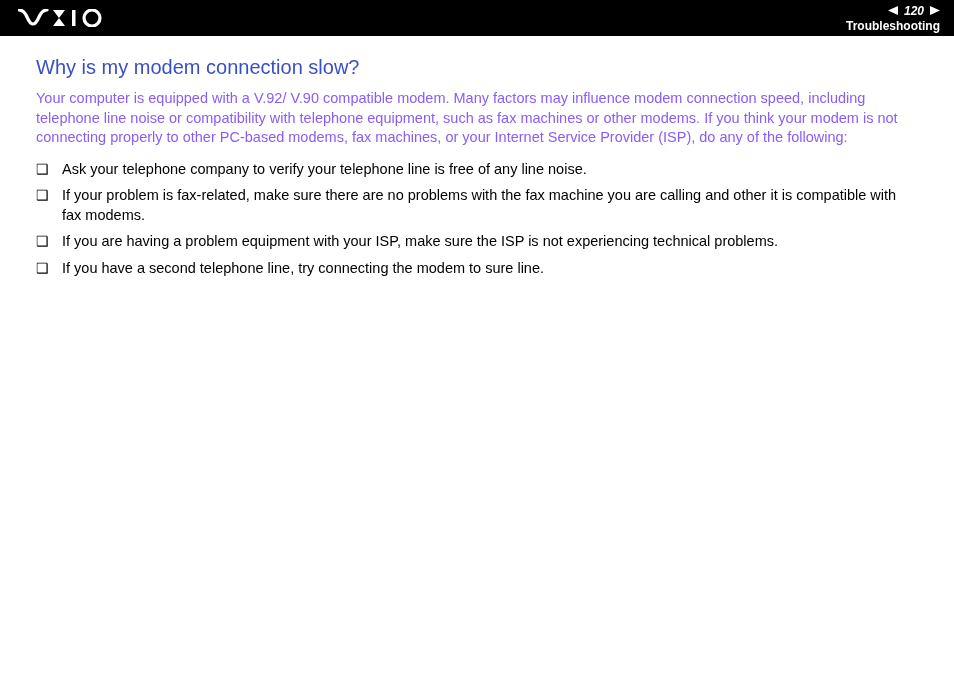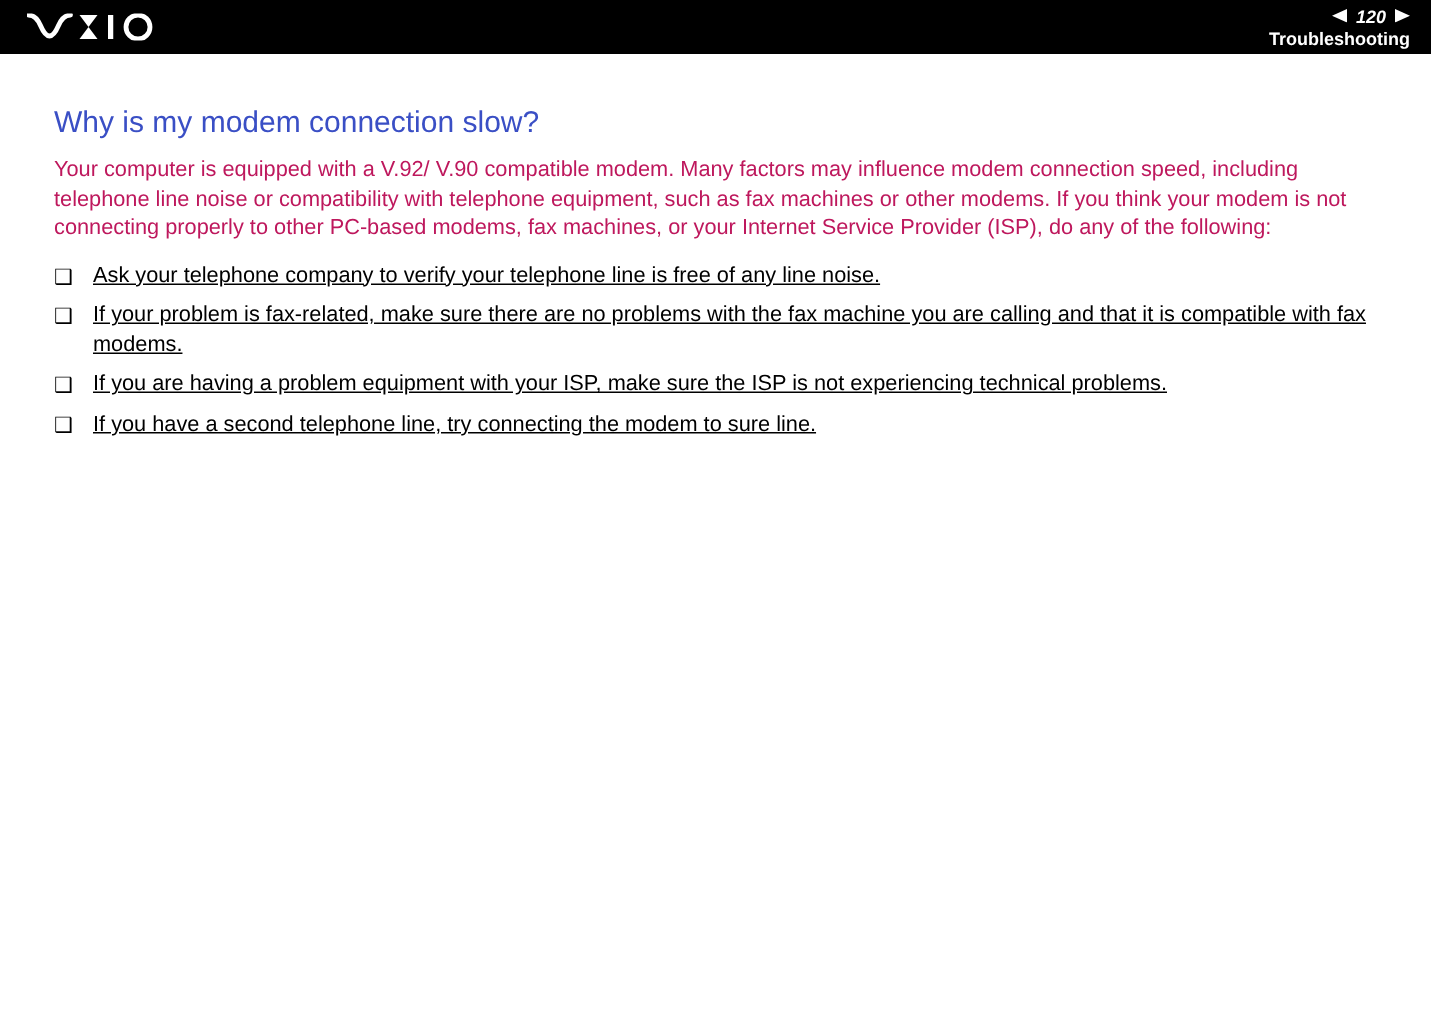--- a/index.html
+++ b/index.html
@@ -49,30 +49,30 @@
       display: inline-block;
     }
     .section-label {
       color: #ffffff;
       font-size: 12px;
       font-weight: bold;
       margin-top: 1px;
       margin-left: 32px;
     }
     .content {
-      padding: 35px 36px 0 36px;
+      padding: 20px 36px 0 36px;
     }
     .heading {
       color: #3a4fc5;
       font-size: 20px;
       font-weight: normal;
       margin-bottom: 10px;
     }
     .intro {
-      color: #be185d;
+      color: #8b5cf6;
       font-size: 14.5px;
       line-height: 1.35;
       margin-bottom: 12px;
     }
     .bullet-list {
       list-style: none;
       padding-left: 0;
     }
     .bullet-list li {
       display: flex;
@@ -83,21 +83,20 @@
       color: #000000;
     }
     .bullet-marker {
       flex: 0 0 auto;
       width: 26px;
       font-size: 14px;
       line-height: 1.35;
     }
     .bullet-text {
       flex: 1;
-      text-decoration: underline;
     }
   </style>
 </head>
 <body>
 
 <div class="header-bar">
   <div class="logo">
     <svg width="86" height="18" viewBox="0 0 86 18" fill="none">
       <path d="M1 1 Q 6 1 9 8 Q 12 15 15 15 Q 18 15 21 8 Q 24 1 29 1" stroke="#ffffff" stroke-width="3.2" fill="none" stroke-linecap="round"></path>
       <path d="M35 1 L47 17 L35 17 L47 1 Z" fill="#ffffff"></path>
@@ -126,21 +125,21 @@
 <div class="content">
   <h2 class="heading">Why is my modem connection slow?</h2>
   <p class="intro">Your computer is equipped with a V.92/ V.90 compatible modem. Many factors may influence modem connection speed, including telephone line noise or compatibility with telephone equipment, such as fax machines or other modems. If you think your modem is not connecting properly to other PC-based modems, fax machines, or your Internet Service Provider (ISP), do any of the following:</p>
   <ul class="bullet-list">
     <li>
       <span class="bullet-marker">❑</span>
       <span class="bullet-text">Ask your telephone company to verify your telephone line is free of any line noise.</span>
     </li>
     <li>
       <span class="bullet-marker">❑</span>
-      <span class="bullet-text">If your problem is fax-related, make sure there are no problems with the fax machine you are calling and that it is compatible with fax modems.</span>
+      <span class="bullet-text">If your problem is fax-related, make sure there are no problems with the fax machine you are calling and other it is compatible with fax modems.</span>
     </li>
     <li>
       <span class="bullet-marker">❑</span>
       <span class="bullet-text">If you are having a problem equipment with your ISP, make sure the ISP is not experiencing technical problems.</span>
     </li>
     <li>
       <span class="bullet-marker">❑</span>
       <span class="bullet-text">If you have a second telephone line, try connecting the modem to sure line.</span>
     </li>
   </ul>

